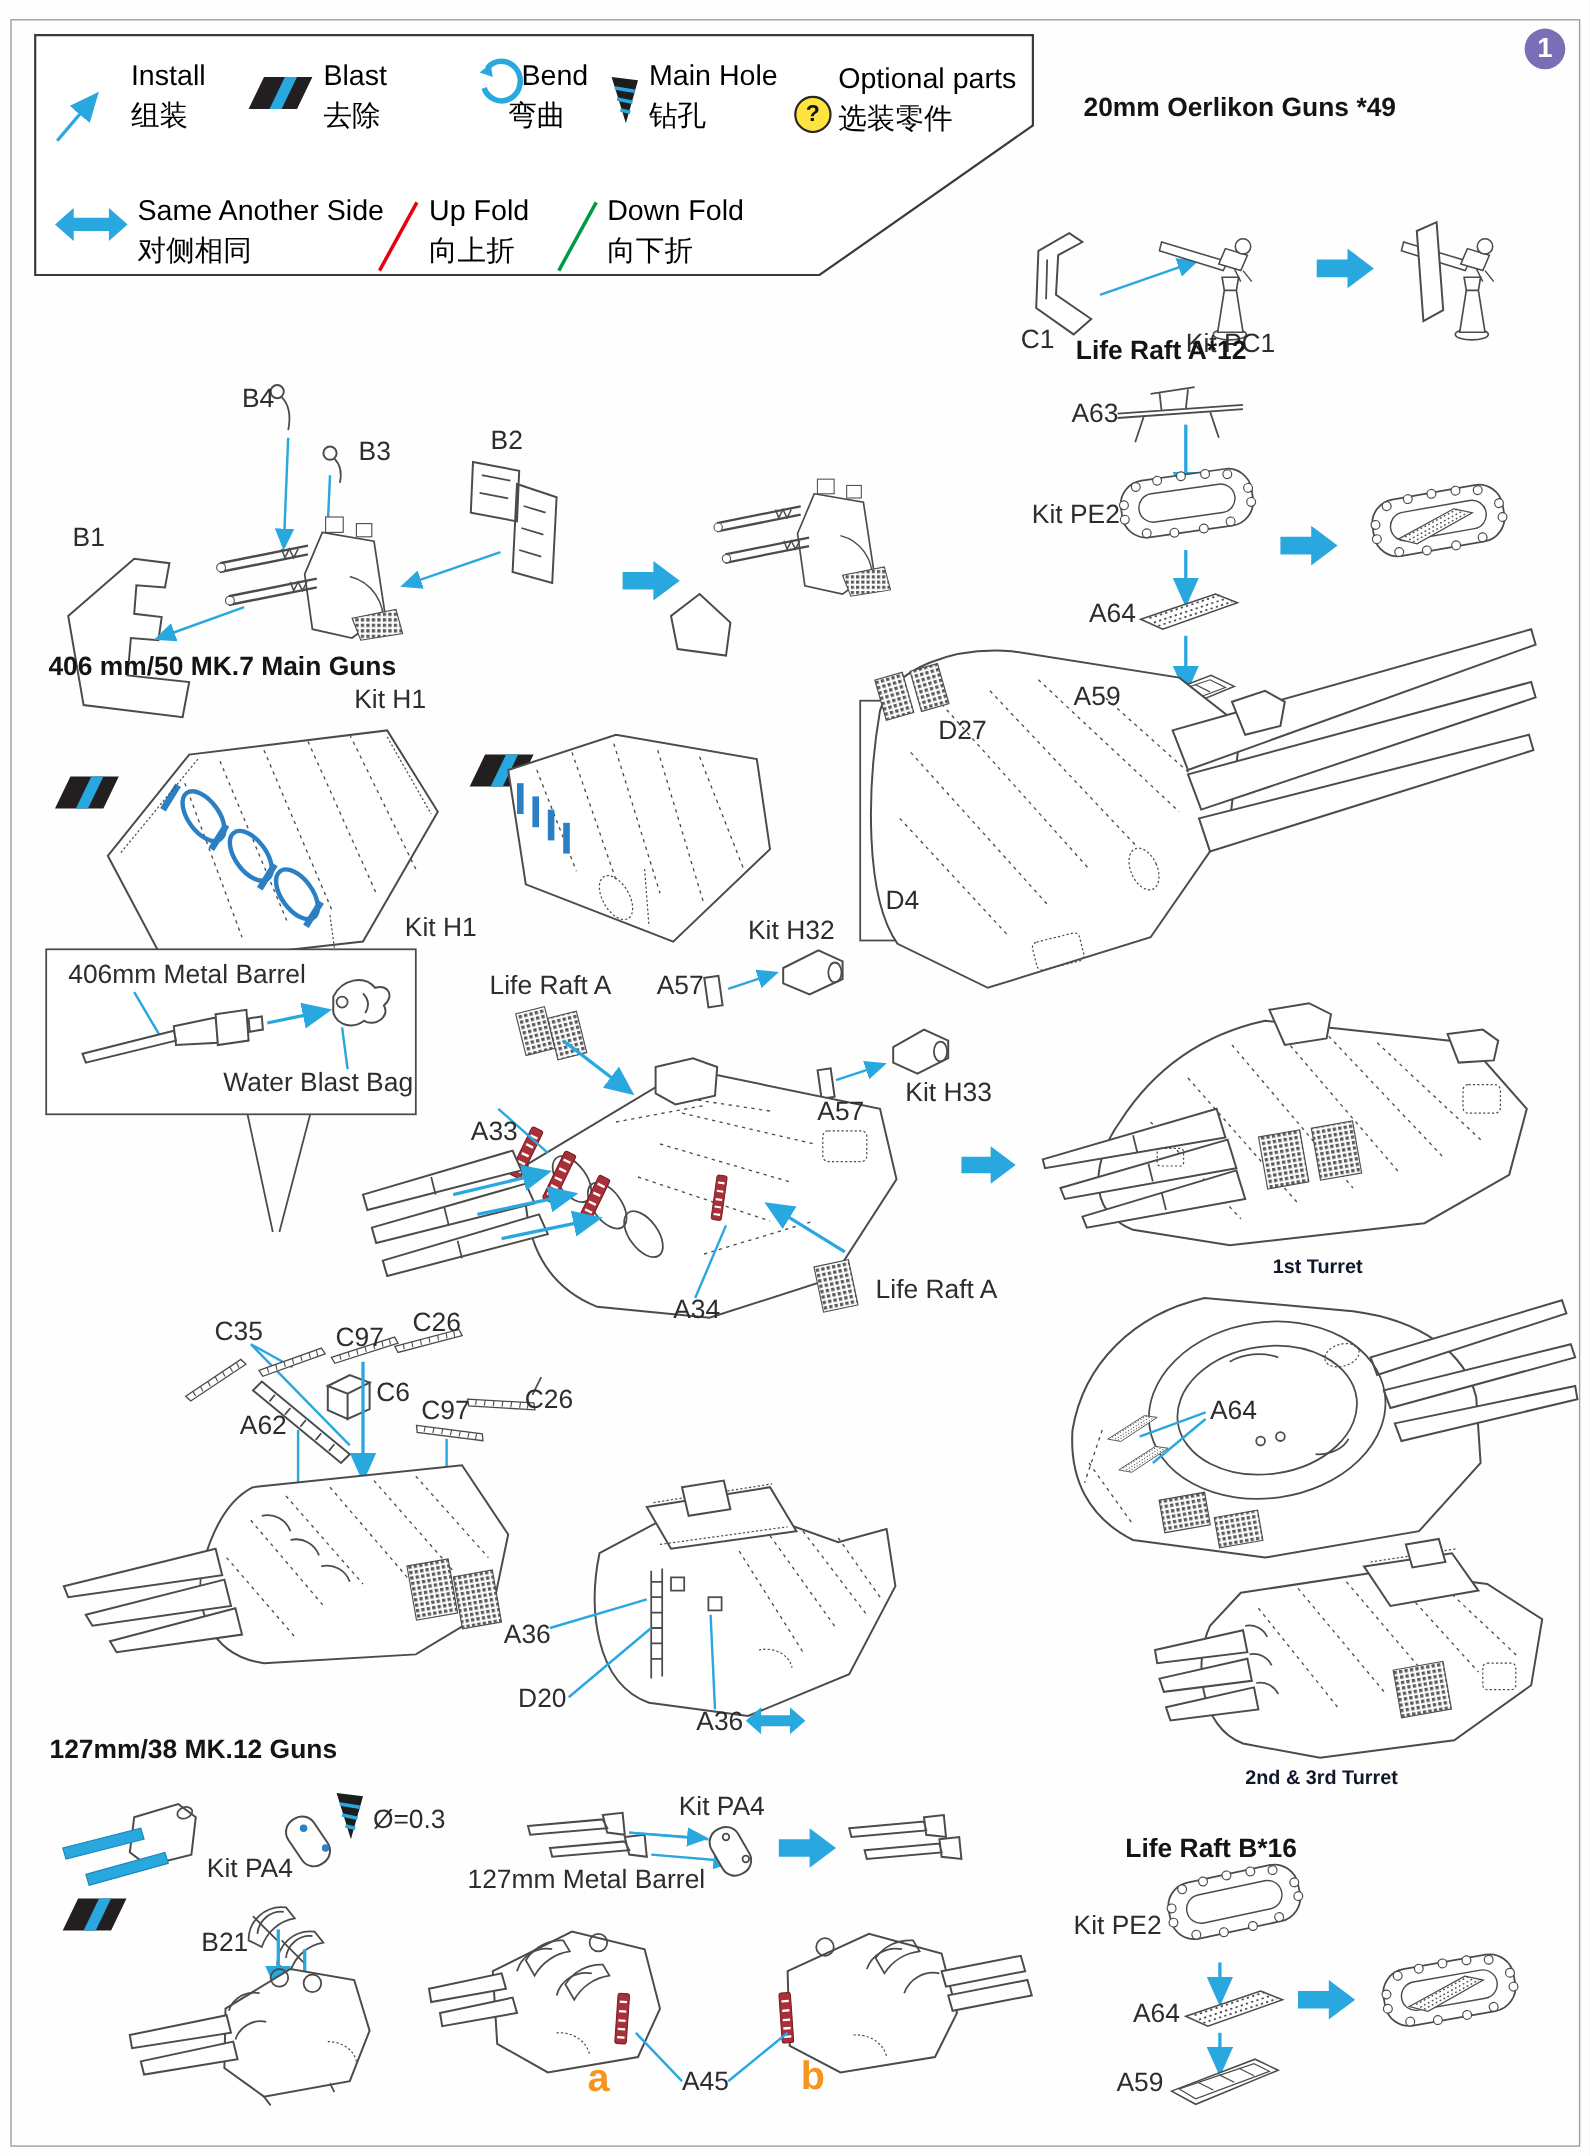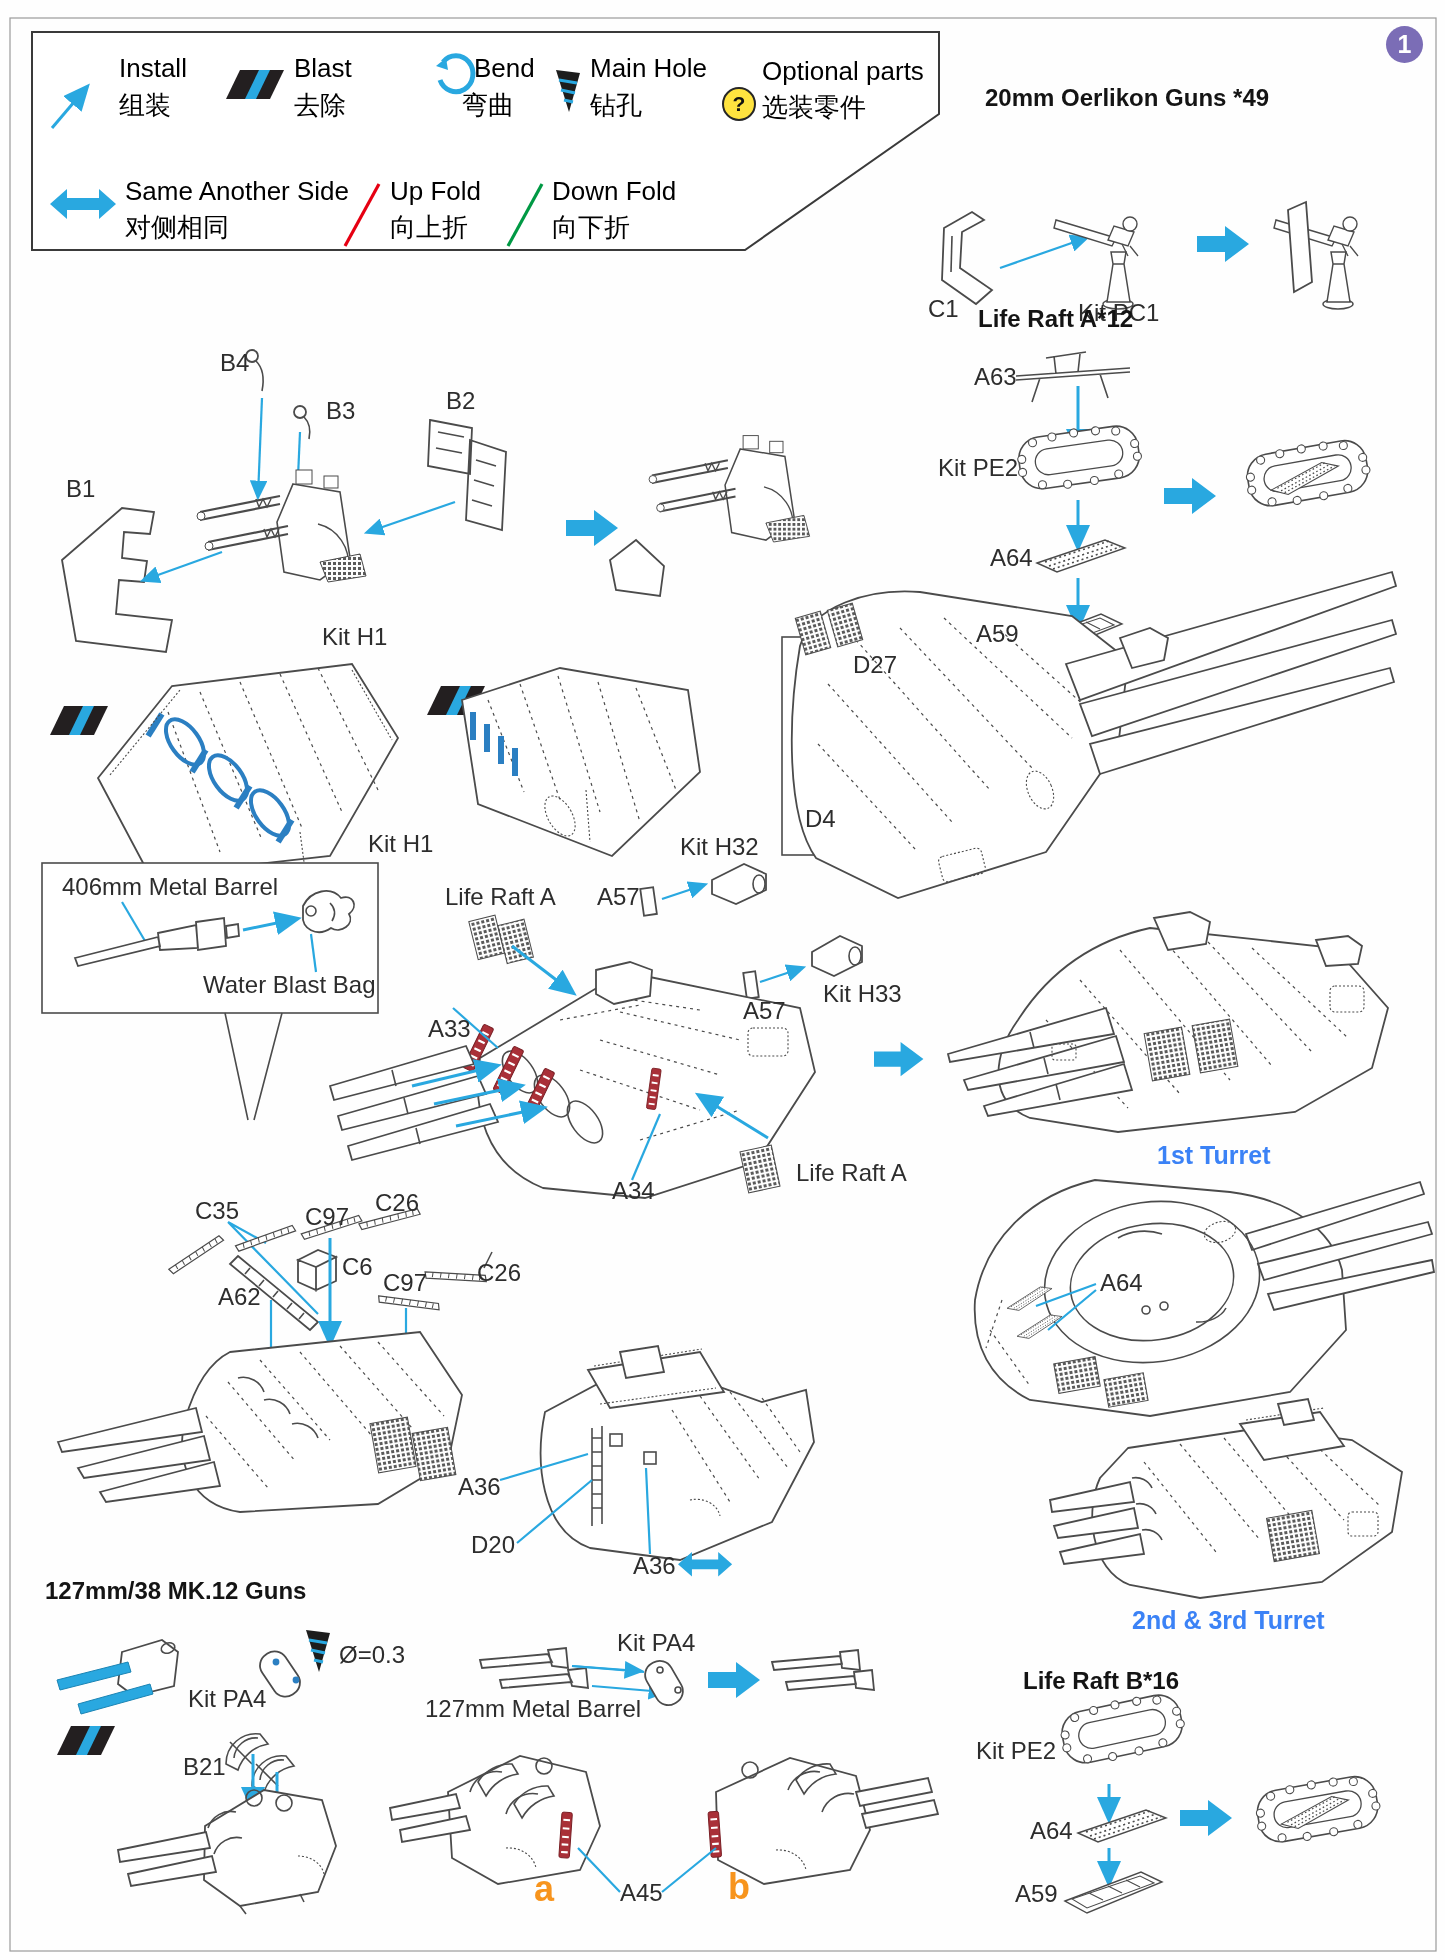--- a/index.html
+++ b/index.html
@@ -1,21 +1,21 @@
 <!DOCTYPE html>
 <html><head>
 <meta charset="utf-8">
 <style>
   body{margin:0;background:#e9e9e9}
   #sheet{position:relative;width:1445px;height:1960px;background:#fefefe;font-family:"Liberation Sans",sans-serif;overflow:hidden}
   #art{position:absolute;left:0;top:0}
   .lbl{position:absolute;font-size:24px;color:#2d2d2d;white-space:nowrap;line-height:1.05}
   .lg{font-size:26px;color:#000000}
   .h{font-size:24px;font-weight:bold;color:#141414}
-  .cap{font-size:25px;font-weight:bold;color:#3b82f6}
+  .cap{font-size:18px;font-weight:bold;color:#0f172a}
   .ab{font-size:36px;font-weight:bold;color:#f7941d}
   .badge{position:absolute;left:1386px;top:26px;width:37px;height:37px;border-radius:50%;background:#7b6db6;color:#fff;font-weight:bold;font-size:25px;display:flex;align-items:center;justify-content:center}
   .q{position:absolute;left:722px;top:87px;width:30px;height:30px;border-radius:50%;background:#ffe33f;border:2px solid #262626;color:#111;font-weight:bold;font-size:21px;display:flex;align-items:center;justify-content:center}
 </style>
 </head>
 <body>
 
 <div id="sheet">
 
 <svg id="art" width="1445" height="1960" viewBox="0 0 1445 1960">
@@ -521,20 +521,21 @@
 <div class="lbl" style="left:446px;top:388px">B2</div>
 <div class="lbl" style="left:66px;top:476px">B1</div>
 <div class="lbl" style="left:322px;top:624px">Kit H1</div>
 
 <div class="lbl h" style="left:978px;top:306px">Life Raft A*12</div>
 <div class="lbl" style="left:974px;top:364px">A63</div>
 <div class="lbl" style="left:938px;top:455px">Kit PE2</div>
 <div class="lbl" style="left:990px;top:545px">A64</div>
 <div class="lbl" style="left:976px;top:621px">A59</div>
 
+<div class="lbl h" style="left:44px;top:594px">406 mm/50 MK.7 Main Guns</div>
 <div class="lbl" style="left:368px;top:831px">Kit H1</div>
 <div class="lbl" style="left:853px;top:652px">D27</div>
 <div class="lbl" style="left:805px;top:806px">D4</div>
 <div class="lbl" style="left:62px;top:874px">406mm Metal Barrel</div>
 <div class="lbl" style="left:203px;top:972px">Water Blast Bag</div>
 <div class="lbl" style="left:445px;top:884px">Life Raft A</div>
 <div class="lbl" style="left:597px;top:884px">A57</div>
 <div class="lbl" style="left:680px;top:834px">Kit H32</div>
 <div class="lbl" style="left:428px;top:1016px">A33</div>
 <div class="lbl" style="left:743px;top:998px">A57</div>

